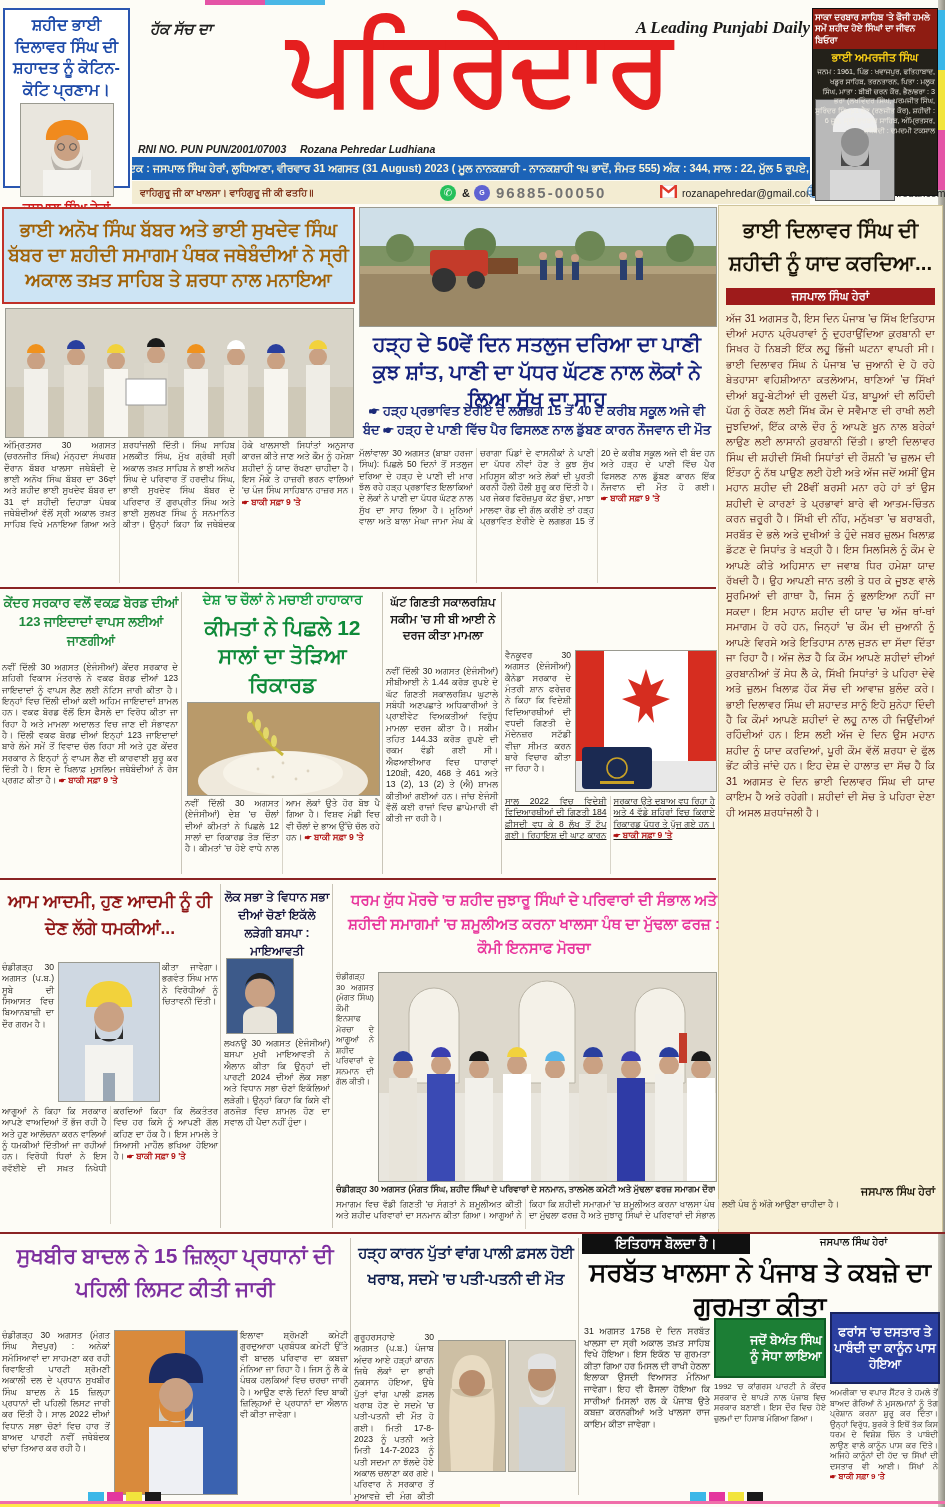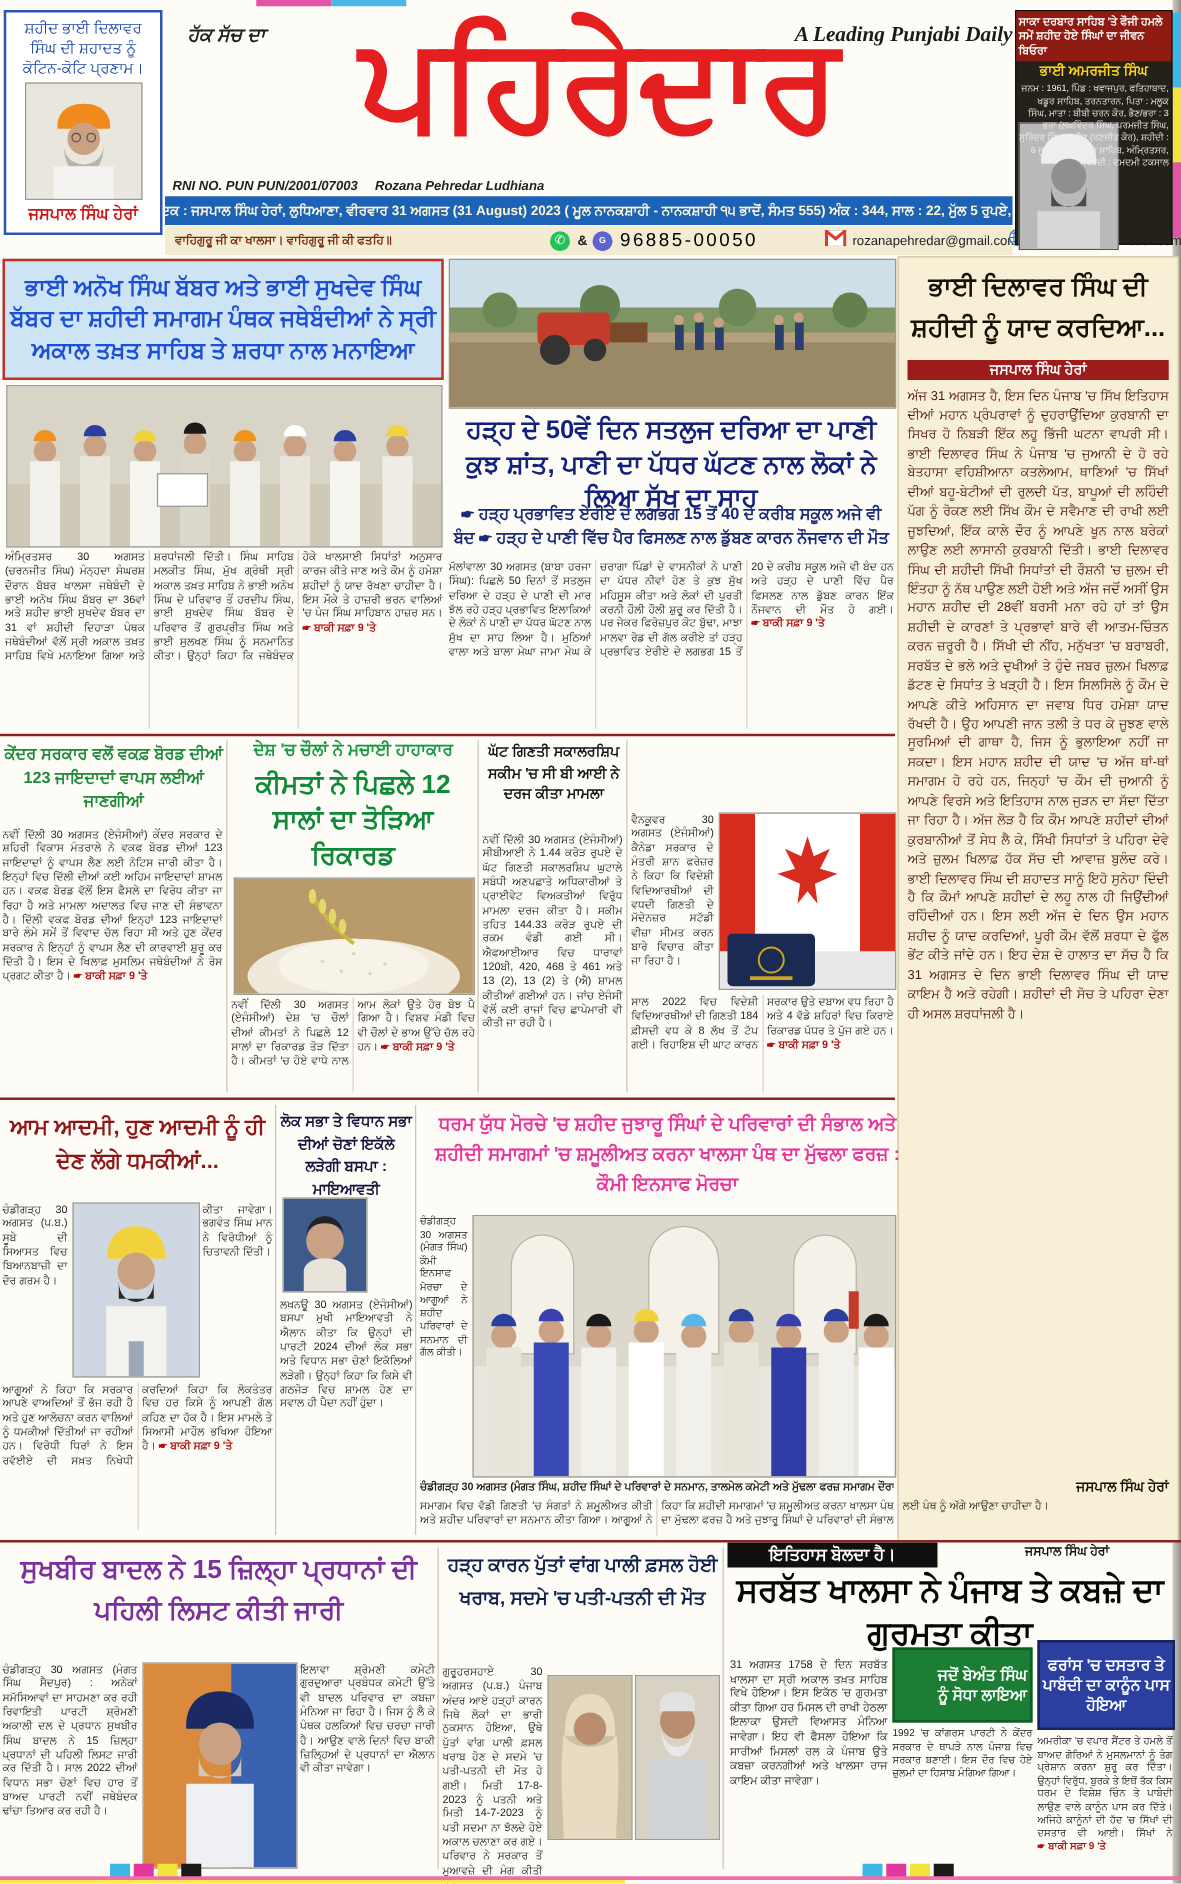--- a/index.html
+++ b/index.html
@@ -24,21 +24,21 @@
 
   <div class="abs" style="left:205px;top:0;width:60px;height:5px;background:#e454a6;"></div>
   <div class="abs" style="left:265px;top:0;width:60px;height:5px;background:#4ab7e6;"></div>
 
   <div class="abs" style="right:0;top:0;width:7px;height:1507px;background:linear-gradient(90deg,#cfcdc2,#8f8d82);"></div>
   <div class="abs" style="right:0;top:10px;width:7px;height:60px;background:#3bb7e8;"></div>
   <div class="abs" style="right:0;top:70px;width:7px;height:60px;background:#f2e43c;"></div>
   <div class="abs" style="right:0;top:130px;width:7px;height:60px;background:#e454a6;"></div>
 
   <div class="abs" style="left:3px;top:8px;width:127px;height:180px;border:2px solid #2a56b0;background:#fff;box-sizing:border-box;text-align:center;">
-    <div style="color:#1c49a8;font-weight:normal;font-size:12px;line-height:1.35;padding:4px 3px 2px;">ਸ਼ਹੀਦ ਭਾਈ ਦਿਲਾਵਰ ਸਿੰਘ ਦੀ ਸ਼ਹਾਦਤ ਨੂੰ ਕੋਟਿਨ-ਕੋਟਿ ਪ੍ਰਣਾਮ।</div>
+    <div style="color:#1c49a8;font-weight:bold;font-size:16px;line-height:1.35;padding:4px 3px 2px;">ਸ਼ਹੀਦ ਭਾਈ ਦਿਲਾਵਰ ਸਿੰਘ ਦੀ ਸ਼ਹਾਦਤ ਨੂੰ ਕੋਟਿਨ-ਕੋਟਿ ਪ੍ਰਣਾਮ।</div>
     <div class="ph" style="width:92px;height:92px;margin:1px auto;">
       <svg viewBox="0 0 92 92" preserveAspectRatio="none">
         <rect width="92" height="92" fill="#e9e6de"></rect>
         <path d="M46 16 C30 16 24 26 25 36 L67 36 C68 26 62 16 46 16 Z" fill="#f08a1d"></path>
         <circle cx="46" cy="44" r="13" fill="#caa183"></circle>
         <path d="M30 48 C30 70 62 70 62 48 C62 64 56 72 46 72 C36 72 30 64 30 48Z" fill="#b9b4ac"></path>
         <rect x="22" y="66" width="48" height="26" fill="#f4f3ef"></rect>
         <circle cx="40" cy="43" r="3.4" fill="none" stroke="#555" stroke-width="1"></circle>
         <circle cx="52" cy="43" r="3.4" fill="none" stroke="#555" stroke-width="1"></circle>
       </svg>
@@ -52,21 +52,21 @@
   <div class="abs" style="left:138px;top:143px;font-weight:bold;font-style:italic;font-size:10.5px;color:#222;">RNI NO. PUN  PUN/2001/07003</div>
   <div class="abs" style="left:300px;top:143px;font-weight:bold;font-style:italic;font-size:10.5px;color:#222;">Rozana Pehredar Ludhiana</div>
 
   <div class="abs" style="left:132px;top:157px;width:678px;height:23px;background:#1c63b7;color:#fdf6d8;font-weight:bold;font-size:10.8px;display:flex;align-items:center;justify-content:center;white-space:nowrap;overflow:hidden;">ਮੁੱਖ ਸੰਪਾਦਕ : ਜਸਪਾਲ ਸਿੰਘ ਹੇਰਾਂ,  ਲੁਧਿਆਣਾ, ਵੀਰਵਾਰ 31 ਅਗਸਤ (31 August) 2023 ( ਮੂਲ ਨਾਨਕਸ਼ਾਹੀ - ਨਾਨਕਸ਼ਾਹੀ ੧੫ ਭਾਦੋਂ, ਸੰਮਤ 555) ਅੰਕ : 344, ਸਾਲ : 22, ਮੁੱਲ 5 ਰੁਪਏ, ਪੰਨੇ : 10</div>
 
   <div class="abs" style="left:132px;top:181px;width:678px;height:23px;background:#f3ecd2;display:flex;align-items:center;gap:7px;padding:0 8px;box-sizing:border-box;">
     <span style="color:#7a2a10;font-weight:bold;font-size:9.5px;">ਵਾਹਿਗੁਰੂ ਜੀ ਕਾ ਖਾਲਸਾ। ਵਾਹਿਗੁਰੂ ਜੀ ਕੀ ਫਤਹਿ॥</span>
     <span class="abs" style="left:308px;width:16px;height:16px;background:#25c05a;border-radius:50%;color:#fff;font-size:10px;text-align:center;line-height:16px;">✆</span>
     <span class="abs" style="left:330px;font-weight:bold;font-size:11px;color:#222;">&amp;</span>
     <span class="abs" style="left:342px;width:16px;height:16px;background:#5f63d2;border-radius:50%;color:#fff;font-size:7px;text-align:center;line-height:16px;font-weight:bold;">G</span>
-    <span class="abs" style="left:364px;font-weight:normal;font-size:15px;letter-spacing:2px;color:#000000;">96885-00050</span>
+    <span class="abs" style="left:364px;font-weight:bold;font-size:15px;letter-spacing:2px;color:#737373;">96885-00050</span>
     <span class="abs" style="left:528px;">
       <svg width="17" height="13" viewBox="0 0 17 13">
           <rect width="17" height="13" fill="#fff" stroke="#ccc"></rect>
           <path d="M0 0 L8.5 7 L17 0" fill="none" stroke="#e03a2c" stroke-width="2.4"></path>
           <rect x="0" y="0" width="2.4" height="13" fill="#e03a2c"></rect>
           <rect x="14.6" y="0" width="2.4" height="13" fill="#e03a2c"></rect>
         </svg>
     </span>
     <span class="abs" style="left:550px;font-size:10.5px;color:#222;">rozanapehredar@gmail.com</span>
     <span class="abs" style="left:675px;">
@@ -92,21 +92,21 @@
           <circle cx="39" cy="42" r="14" fill="#8f8f8f"></circle>
           <path d="M25 50 C25 72 53 72 53 50 L53 66 L25 66 Z" fill="#4a4a4a"></path>
           <rect x="14" y="70" width="50" height="30" fill="#d8d8d8"></rect>
         </svg>
       </div>
       <div style="position:absolute;left:2px;top:2px;width:122px;color:#f2efe6;font-size:7.2px;line-height:1.35;text-align:right;padding-right:2px;box-sizing:border-box;">ਜਨਮ : 1961, ਪਿੰਡ : ਖਵਾਜਪੁਰ, ਫਤਿਹਾਬਾਦ, ਖਡੂਰ ਸਾਹਿਬ, ਤਰਨਤਾਰਨ, ਪਿਤਾ : ਮਲੂਕ ਸਿੰਘ, ਮਾਤਾ : ਬੀਬੀ ਚਰਨ ਕੌਰ, ਭੈਣ/ਭਰਾ : 3 ਭਰਾ (ਲਖਵਿੰਦਰ ਸਿੰਘ, ਪਰਮਜੀਤ ਸਿੰਘ, ਸੁਰਿੰਦਰ ਸਿੰਘ)/1 ਭੈਣ (ਰਣਜੀਤ ਕੌਰ), ਸ਼ਹੀਦੀ : 6 ਜੂਨ, ਸ੍ਰੀ ਦਰਬਾਰ ਸਾਹਿਬ, ਅੰਮ੍ਰਿਤਸਰ, ਜਥੇਬੰਦੀ : ਦਮਦਮੀ ਟਕਸਾਲ</div>
     </div>
   </div>
 
   <div class="abs" style="left:2px;top:207px;width:353px;height:97px;background:#cde4f4;border:2px solid #c03028;box-sizing:border-box;display:flex;align-items:center;">
-    <div class="hl" style="width:100%;font-size:18.5px;line-height:1.35;color:#1d4ed8;padding:0 4px;">ਭਾਈ ਅਨੋਖ ਸਿੰਘ ਬੱਬਰ ਅਤੇ ਭਾਈ ਸੁਖਦੇਵ ਸਿੰਘ ਬੱਬਰ ਦਾ ਸ਼ਹੀਦੀ ਸਮਾਗਮ ਪੰਥਕ ਜਥੇਬੰਦੀਆਂ ਨੇ ਸ੍ਰੀ ਅਕਾਲ ਤਖ਼ਤ ਸਾਹਿਬ ਤੇ ਸ਼ਰਧਾ ਨਾਲ ਮਨਾਇਆ</div>
+    <div class="hl" style="width:100%;font-size:18.5px;line-height:1.35;color:#a16207;padding:0 4px;">ਭਾਈ ਅਨੋਖ ਸਿੰਘ ਬੱਬਰ ਅਤੇ ਭਾਈ ਸੁਖਦੇਵ ਸਿੰਘ ਬੱਬਰ ਦਾ ਸ਼ਹੀਦੀ ਸਮਾਗਮ ਪੰਥਕ ਜਥੇਬੰਦੀਆਂ ਨੇ ਸ੍ਰੀ ਅਕਾਲ ਤਖ਼ਤ ਸਾਹਿਬ ਤੇ ਸ਼ਰਧਾ ਨਾਲ ਮਨਾਇਆ</div>
   </div>
   <div class="ph abs" style="left:5px;top:308px;width:347px;height:128px;">
     <svg viewBox="0 0 347 128" preserveAspectRatio="none">
       <rect width="347" height="128" fill="#d8d4c8"></rect>
       <rect y="78" width="347" height="50" fill="#cfc9b8"></rect>
       <g>
         <circle cx="30" cy="52" r="9" fill="#caa183"></circle>
           <path d="M21 44 a9 9 0 0 1 18 0 z" fill="#f0921d"></path>
           <rect x="18" y="60" width="24" height="68" fill="#f2f0ea"></rect>
         <circle cx="70" cy="48" r="9" fill="#caa183"></circle>
@@ -232,21 +232,21 @@
       <rect width="140" height="140" fill="#e8e8e8"></rect>
       <rect x="0" y="0" width="28" height="110" fill="#d62d20"></rect>
       <rect x="112" y="0" width="28" height="110" fill="#d62d20"></rect>
       <rect x="28" y="0" width="84" height="110" fill="#fff"></rect>
       <path d="M70 18 L75 34 L88 28 L80 44 L94 48 L76 56 L78 72 L70 62 L62 72 L64 56 L46 48 L60 44 L52 28 L65 34 Z" fill="#d62d20"></path>
       <rect x="6" y="96" width="70" height="42" rx="4" fill="#1b2a52"></rect>
       <circle cx="41" cy="117" r="10" fill="none" stroke="#c9a227" stroke-width="1.6"></circle>
       <rect x="24" y="130" width="34" height="3" fill="#c9a227"></rect>
     </svg>
   </div>
-  <div class="abs bd cols2" style="left:505px;top:796px;width:210px;height:78px;">
+  <div class="abs bd cols2" style="left:505px;top:796px;width:210px;height:78px;text-decoration:underline;">
     <span>ਸਾਲ 2022 ਵਿਚ ਵਿਦੇਸ਼ੀ ਵਿਦਿਆਰਥੀਆਂ ਦੀ ਗਿਣਤੀ 184 ਫ਼ੀਸਦੀ ਵਧ ਕੇ 8 ਲੱਖ ਤੋਂ ਟੱਪ ਗਈ। ਰਿਹਾਇਸ਼ ਦੀ ਘਾਟ ਕਾਰਨ ਸਰਕਾਰ ਉਤੇ ਦਬਾਅ ਵਧ ਰਿਹਾ ਹੈ ਅਤੇ 4 ਵੱਡੇ ਸ਼ਹਿਰਾਂ ਵਿਚ ਕਿਰਾਏ ਰਿਕਾਰਡ ਪੱਧਰ ਤੇ ਪੁੱਜ ਗਏ ਹਨ।</span>
     <span class="more">☛ ਬਾਕੀ ਸਫ਼ਾ 9 'ਤੇ</span>
   </div>
 
   <div class="abs rule" style="left:0;top:878px;width:716px;"></div>
 
   <div class="abs hl" style="left:2px;top:888px;width:216px;font-size:17.5px;line-height:1.55;color:#8f1616;">ਆਮ ਆਦਮੀ, ਹੁਣ ਆਦਮੀ ਨੂੰ ਹੀ ਦੇਣ ਲੱਗੇ ਧਮਕੀਆਂ...</div>
   <div class="abs bd" style="left:2px;top:962px;width:52px;height:140px;">ਚੰਡੀਗੜ੍ਹ 30 ਅਗਸਤ (ਪ.ਬ.) ਸੂਬੇ ਦੀ ਸਿਆਸਤ ਵਿਚ ਬਿਆਨਬਾਜ਼ੀ ਦਾ ਦੌਰ ਗਰਮ ਹੈ।</div>
   <div class="ph abs" style="left:58px;top:962px;width:100px;height:138px;">
     <svg viewBox="0 0 100 138" preserveAspectRatio="none">

